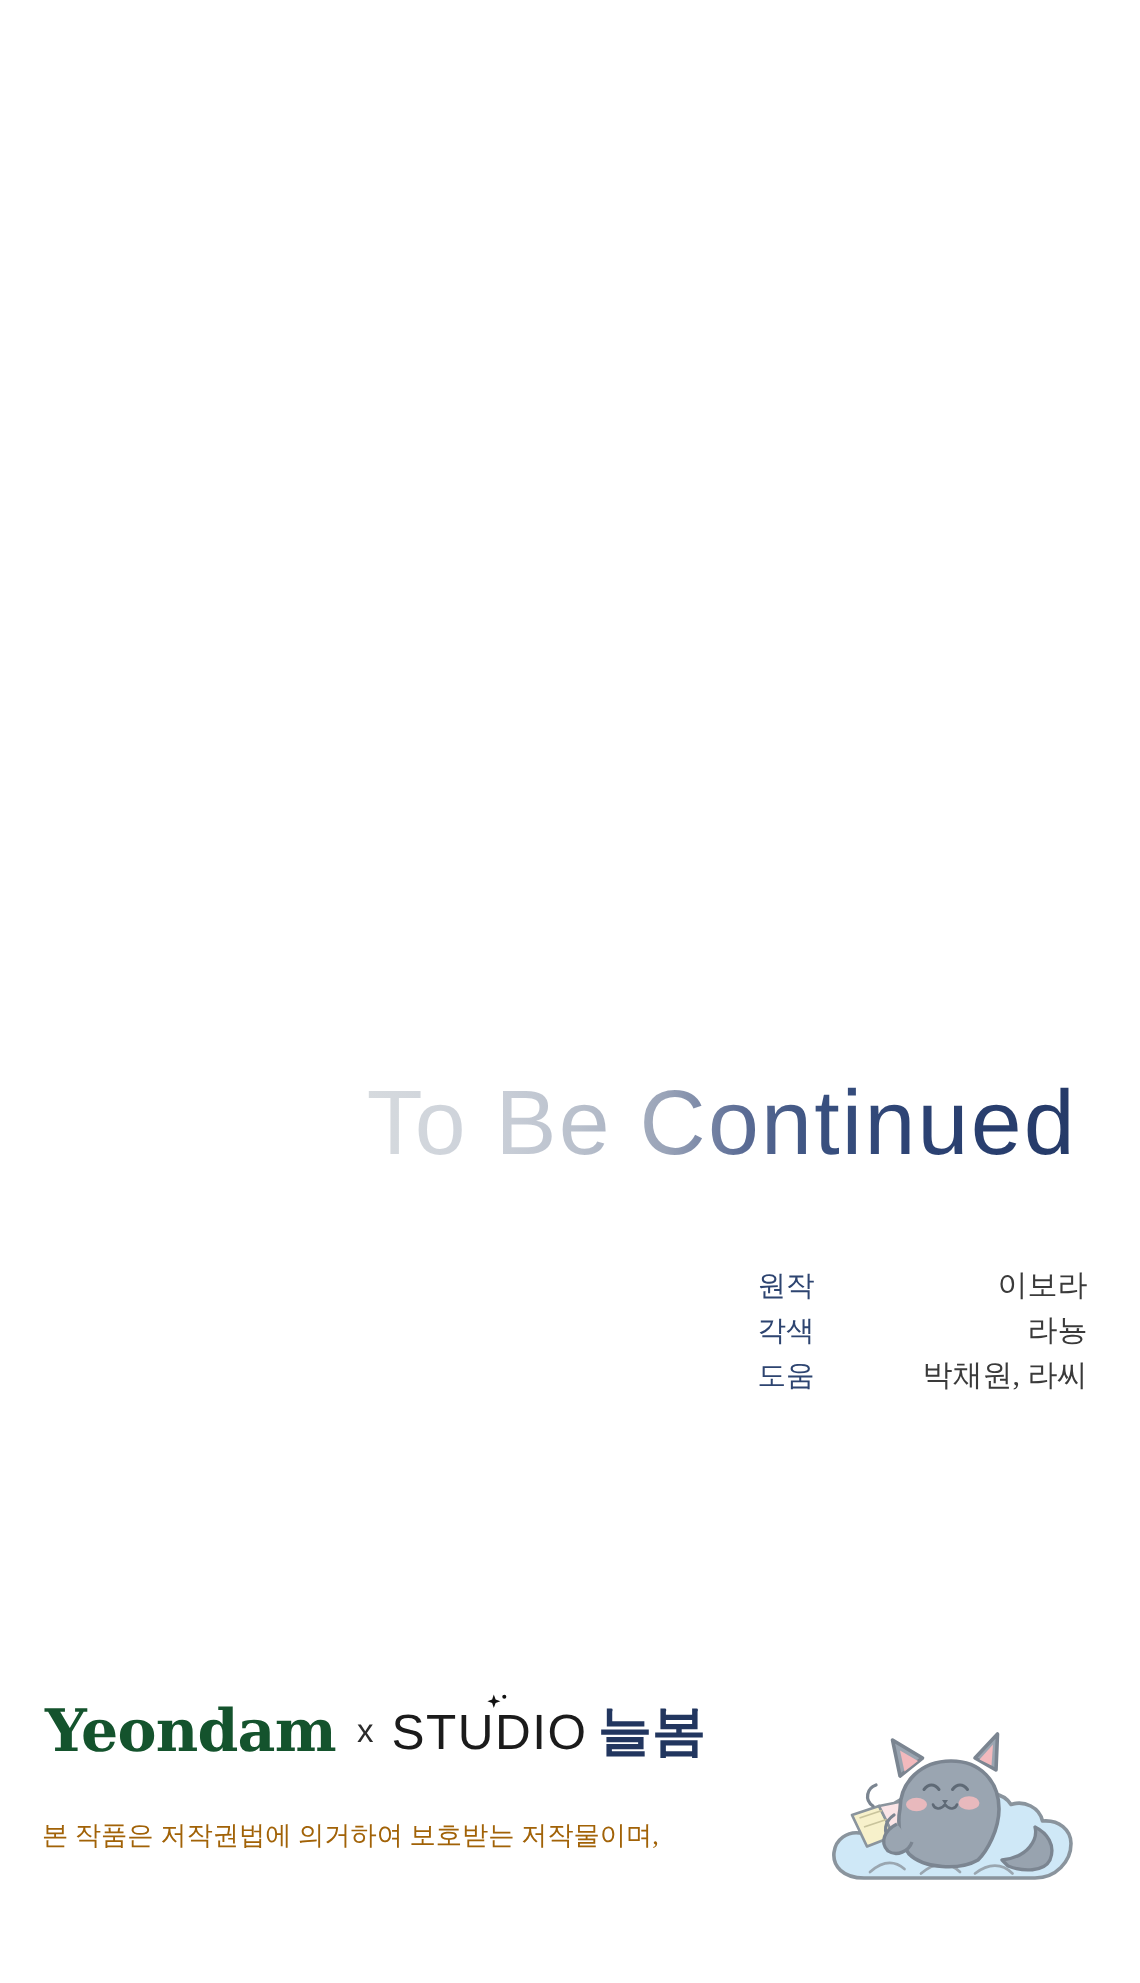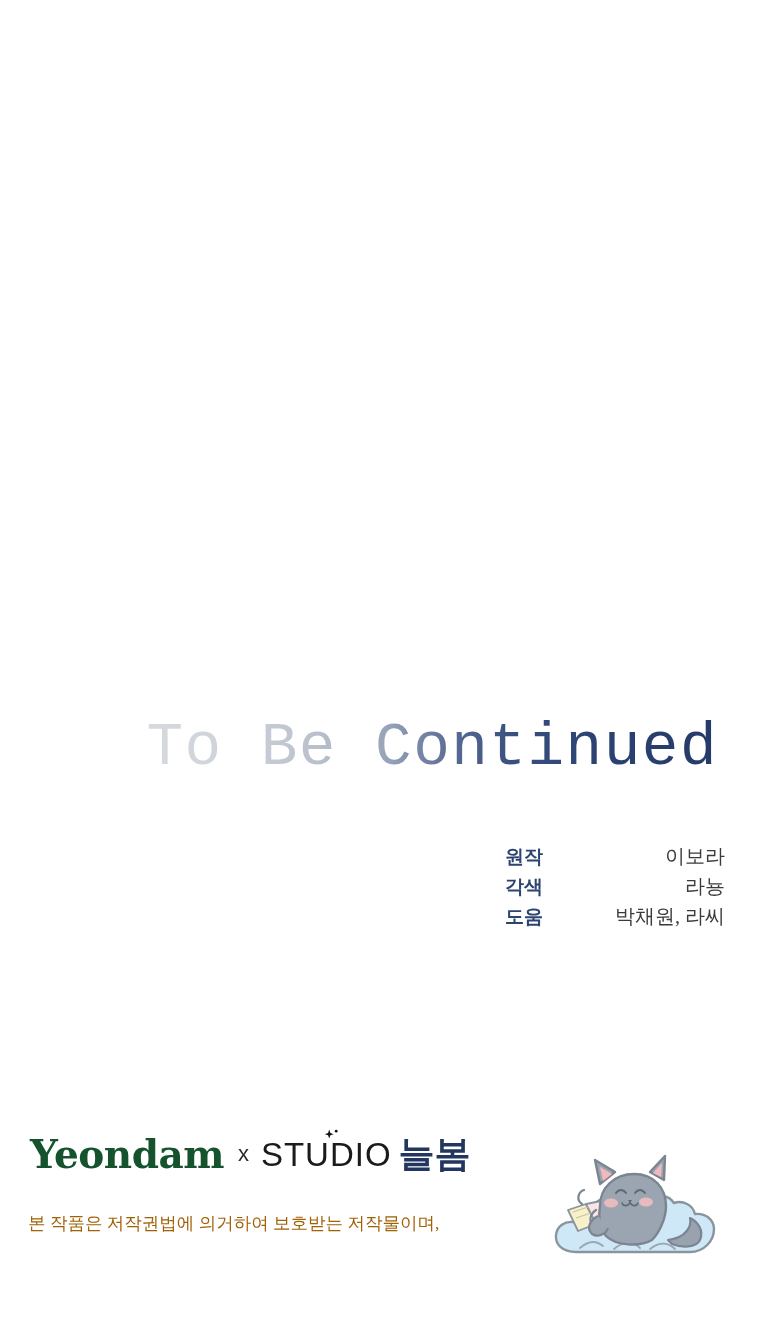--- a/index.html
+++ b/index.html
@@ -23,21 +23,21 @@
     position: absolute;
     left: 0;
     top: 716px;
     width: 740px;
     text-align: right;
     padding-right: 22px;
     box-sizing: border-box;
   }
   .tbc-text {
     display: inline-block;
-    font-family: Liberation Mono, monospace;
+    font-family: Liberation Sans, sans-serif;
     font-size: 61px;
     font-weight: 400;
     letter-spacing: 1.5px;
     line-height: 1.05;
     white-space: nowrap;
     background-image: linear-gradient(90deg,
         #d6dade 0%,
         #cdd2da 16%,
         #b9c0cc 30%,
         #9aa4b8 42%,
@@ -60,21 +60,21 @@
   }
   .credit-row {
     display: flex;
     justify-content: space-between;
     align-items: baseline;
     height: 30px;
   }
   .credit-label {
     font-family: "Liberation Sans", "DejaVu Sans", sans-serif;
     font-size: 19px;
-    font-weight: 700;
+    font-weight: 400;
     color: #2d4470;
     letter-spacing: 0px;
   }
   .credit-value {
     font-family: "Liberation Serif", "DejaVu Serif", serif;
     font-size: 20px;
     font-weight: 400;
     color: #3a3a3a;
     text-align: right;
   }

